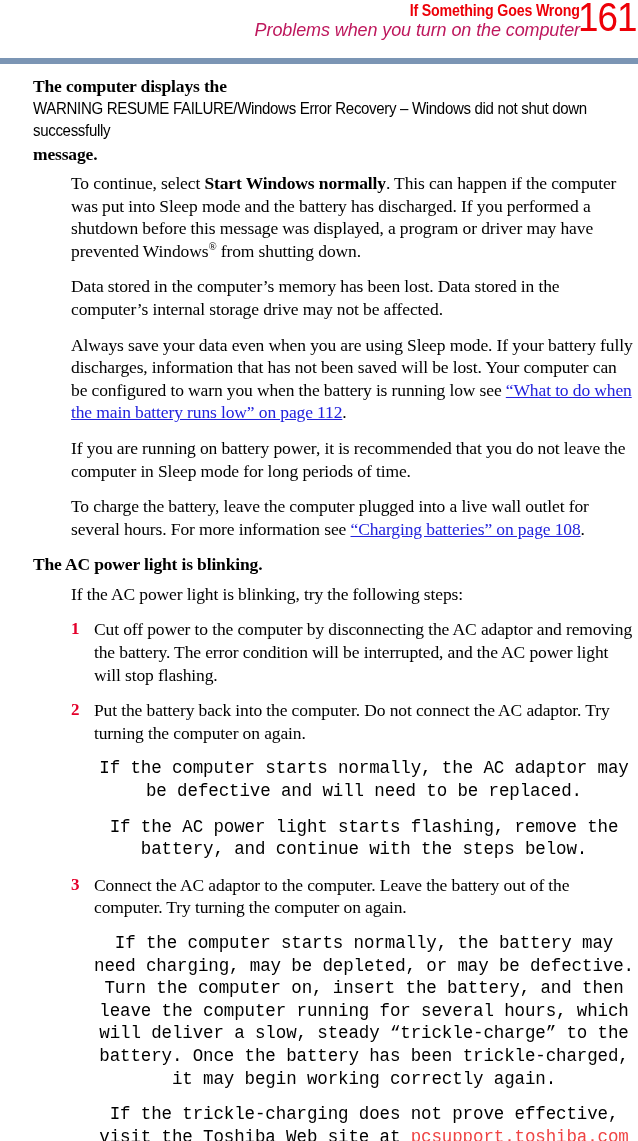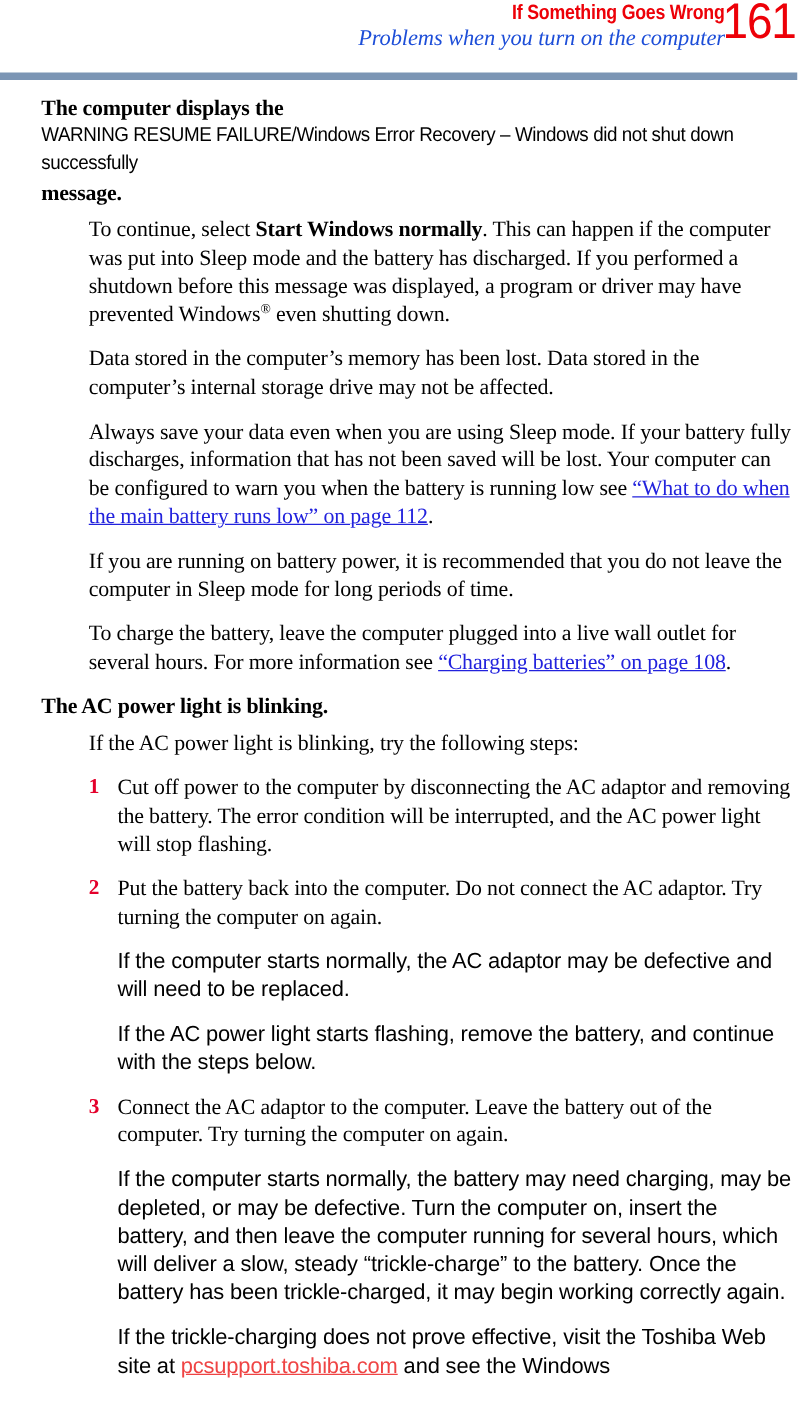--- a/index.html
+++ b/index.html
@@ -41,25 +41,25 @@
     color: #ED0008;
     letter-spacing: -0.2px;
     transform: scaleX(0.86);
     transform-origin: right center;
     white-space: nowrap;
   }
   .header-section {
     position: absolute;
     right: 58px;
     top: 20px;
-    font-family: Liberation Serif, serif;
+    font-family: Liberation Sans, sans-serif;
     font-style: italic;
     font-size: 18px;
     line-height: 21px;
-    color: #1d4ed8;
+    color: #be185d;
     letter-spacing: -0.1px;
     white-space: nowrap;
   }
   .header-pageno {
     position: absolute;
     left: 578px;
     top: -5px;
     font-family: "Liberation Sans", sans-serif;
     font-size: 40px;
     line-height: 44px;
@@ -129,24 +129,25 @@
     left: 71px;
     top: 0;
     font-family: "Liberation Serif", serif;
     font-weight: bold;
     font-size: 17px;
     color: #E4002B;
   }
   p.substep {
     margin: 0 0 13px 0;
     padding: 0 4px 0 94px;
-    font-family: Liberation Sans, sans-serif;
+    font-family: Liberation Mono, monospace;
     font-size: 17.5px;
     line-height: 22.6px;
     letter-spacing: -0.12px;
+    text-align: center;
   }
 
   b, strong { font-weight: bold; }
   .xref { color: #2222DD; }
   .weblink { color: #ef4444; }
   sup {
     font-size: 0.62em;
     vertical-align: super;
     line-height: 0;
   }
@@ -160,21 +161,21 @@
     <div class="header-chapter">If Something Goes Wrong</div>
     <div class="header-section">Problems when you turn on the computer</div>
     <div class="header-pageno">161</div>
     <div class="header-rule"></div>
   </div>
 
   <div class="content">
 
     <div class="h-sub"><b>The computer displays the </b><span class="mono-ui">WARNING RESUME FAILURE/Windows Error Recovery – Windows did not shut down successfully </span><b>message.</b></div>
 
-    <p class="body"><span>To continue, select </span><b>Start Windows normally</b><span>. This can happen if the computer was put into Sleep mode and the battery has discharged. If you performed a shutdown before this message was displayed, a program or driver may have prevented Windows</span><sup>®</sup><span> even shutting down.</span></p>
+    <p class="body"><span>To continue, select </span><b>Start Windows normally</b><span>. This can happen if the computer was put into Sleep mode and the battery has discharged. If you performed a shutdown before this message was displayed, a program or driver may have prevented Windows</span><sup>®</sup><span> from shutting down.</span></p>
 
     <p class="body">Data stored in the computer’s memory has been lost. Data stored in the computer’s internal storage drive may not be affected.</p>
 
     <p class="body"><span>Always save your data even when you are using Sleep mode. If your battery fully discharges, information that has not been saved will be lost. Your computer can be configured to warn you when the battery is running low see </span><a class="xref" href="#">“What to do when the main battery runs low” on page 112</a><span>.</span></p>
 
     <p class="body">If you are running on battery power, it is recommended that you do not leave the computer in Sleep mode for long periods of time.</p>
 
     <p class="body"><span>To charge the battery, leave the computer plugged into a live wall outlet for several hours. For more information see </span><a class="xref" href="#">“Charging batteries” on page 108</a><span>.</span></p>
 
     <div class="h-sub">The AC power light is blinking.</div>

